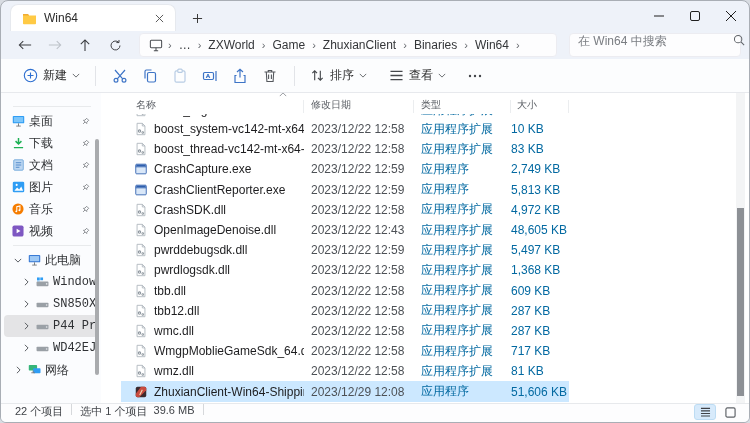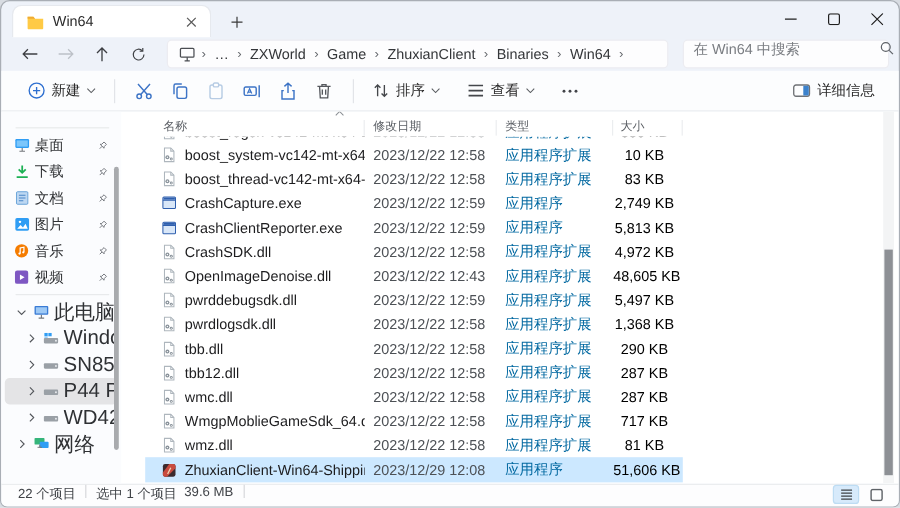--- a/index.html
+++ b/index.html
@@ -47,21 +47,21 @@
   
   .main{flex:1; display:flex; background:#fff; position:relative; overflow:hidden;}
 
   
   .sidebar{width:100px; flex:none; position:relative; padding-top:10px; background:#fbfcfe;}
   .side-sep{height:1px; background:#e8eaec; margin:3px 10px 3px 12px;}
   .side-item{height:22px; display:flex; align-items:center; padding-left:28px; gap:7px; position:relative;}
   .side-item .s-label{font-size:12px; color:#2f3134; white-space:nowrap; overflow:hidden; flex:1;}
   .side-item .pin{position:absolute; right:11px; color:#6d7076;}
   .tree-item{height:22px; display:flex; align-items:center; gap:4px; position:relative; border-radius:4px; margin:0 3px;}
-  .tree-item .s-label{font-size:17px; color:#2f3134; white-space:nowrap; overflow:hidden;}
+  .tree-item .s-label{font-size:12px; color:#2f3134; white-space:nowrap; overflow:hidden;font-family:Liberation Mono, monospace;}
   .tree-item.selected{background:#e4e4e6;}
   .tw{width:12px; flex:none; display:flex; justify-content:center; color:#55585d;}
   .lvl0 .tw{margin-left:8px;} .lvl1 .tw{margin-left:16px;}
   .side-scroll{position:absolute; right:2px; top:46px; width:4px; height:236px; background:#a9abae; border-radius:2px;}
 
   
   .content{flex:1; position:relative; padding-left:20px; overflow:hidden;}
   .hrow{display:flex; height:21px; align-items:center; padding-top:3px; position:relative;}
   .hcell{font-size:10px; color:#5a5e64; position:relative;}
   .hcell:after{content:""; position:absolute; right:0; top:2px; height:13px; width:1px; background:#ebedef;}
@@ -73,21 +73,21 @@
 
   .partialrow{height:5px; overflow:hidden; position:relative; width:448px;}
   .partialrow .frow{position:absolute; top:-14px; left:0;}
 
   .frow{display:flex; align-items:center; height:20.2px; width:448px; font-size:12px;}
   .frow.selected{background:#cce8ff;}
   .f-name{width:183px; display:flex; align-items:center; gap:6px; padding-left:13px; overflow:hidden;}
   .f-name span{white-space:nowrap; overflow:hidden; color:#1d1d1f;}
   .f-date{width:110px; color:#4d5156; padding-left:7px; white-space:nowrap;}
   .f-type{width:97px;  color:#0369a1; padding-left:7px; white-space:nowrap;}
-  .f-size{width:58px;  color:#000000; text-align:center; padding-right:6px; white-space:nowrap;}
+  .f-size{width:58px;  color:#0369a1; text-align:left; padding-right:6px; white-space:nowrap;}
   .ficon{width:14px; height:14px; flex:none;}
 
   .list-scroll-track{position:absolute; right:4px; top:0; bottom:0; width:9px; background:#f3f4f5;}
   .list-scroll-thumb{position:absolute; right:5px; top:115px; width:7px; height:188px; background:#8d9095;}
 
   
   .statusbar{height:19px; background:#fdfdfe; border-top:1px solid #e7e9ec; display:flex; align-items:flex-start;
     padding:0 8px 0 14px; gap:8px; flex:none;}
   .sb-text{font-size:11px; color:#3f4247; white-space:nowrap;}
   .sb-sep{width:1px; height:11px; background:#d6d8db;}
@@ -270,29 +270,20 @@
     </div>
 
     <div class="icon-btn c-dark" style="margin-left:8px;">
       <svg width="16" height="16" viewBox="0 0 16 16">
           <circle cx="3" cy="8" r="1.2" fill="currentColor"></circle>
           <circle cx="8" cy="8" r="1.2" fill="currentColor"></circle>
           <circle cx="13" cy="8" r="1.2" fill="currentColor"></circle>
         </svg>
     </div>
 
-    <div class="toolbar-right">
-      <div class="tbtn">
-        <svg width="16" height="15" viewBox="0 0 17 16">
-            <rect x="1.5" y="3" width="14" height="10" rx="2" fill="none" stroke="#6f7276" stroke-width="1.2"></rect>
-            <path d="M10 3.6h3.5c.8 0 1.4.6 1.4 1.4v6c0 .8-.6 1.4-1.4 1.4H10z" fill="#3c82cc"></path>
-          </svg>
-        <span class="lbl">详细信息</span>
-      </div>
-    </div>
   </div>
 
   <div class="main">
 
     <div class="sidebar">
       <div class="side-sep"></div>
 
       <div class="side-item">
         <span style="position:absolute;left:11px;">
           <svg width="13" height="12" viewBox="0 0 14 13">
@@ -689,21 +680,21 @@
                 <circle cx="6.3" cy="10.3" r="1.9" fill="#8a939b"></circle>
                 <circle cx="6.3" cy="10.3" r="0.7" fill="#fff"></circle>
                 <circle cx="10" cy="12" r="1.4" fill="#8a939b"></circle>
                 <circle cx="10" cy="12" r="0.5" fill="#fff"></circle>
               </svg>
             </span>
             <span>tbb.dll</span>
           </span>
         <span class="f-date">2023/12/22 12:58</span>
         <span class="f-type">应用程序扩展</span>
-        <span class="f-size">290 KB</span>
+        <span class="f-size">609 KB</span>
       </div>
       <div class="frow">
         <span class="f-name">
             <span class="ficon">
               <svg width="14" height="14" viewBox="0 0 16 16">
                 <path d="M3.5 1.5h6l3 3v10h-9z" fill="#fff" stroke="#aeb6bd"></path>
                 <path d="M9.5 1.5v3h3" fill="none" stroke="#aeb6bd"></path>
                 <circle cx="6.3" cy="10.3" r="1.9" fill="#8a939b"></circle>
                 <circle cx="6.3" cy="10.3" r="0.7" fill="#fff"></circle>
                 <circle cx="10" cy="12" r="1.4" fill="#8a939b"></circle>

